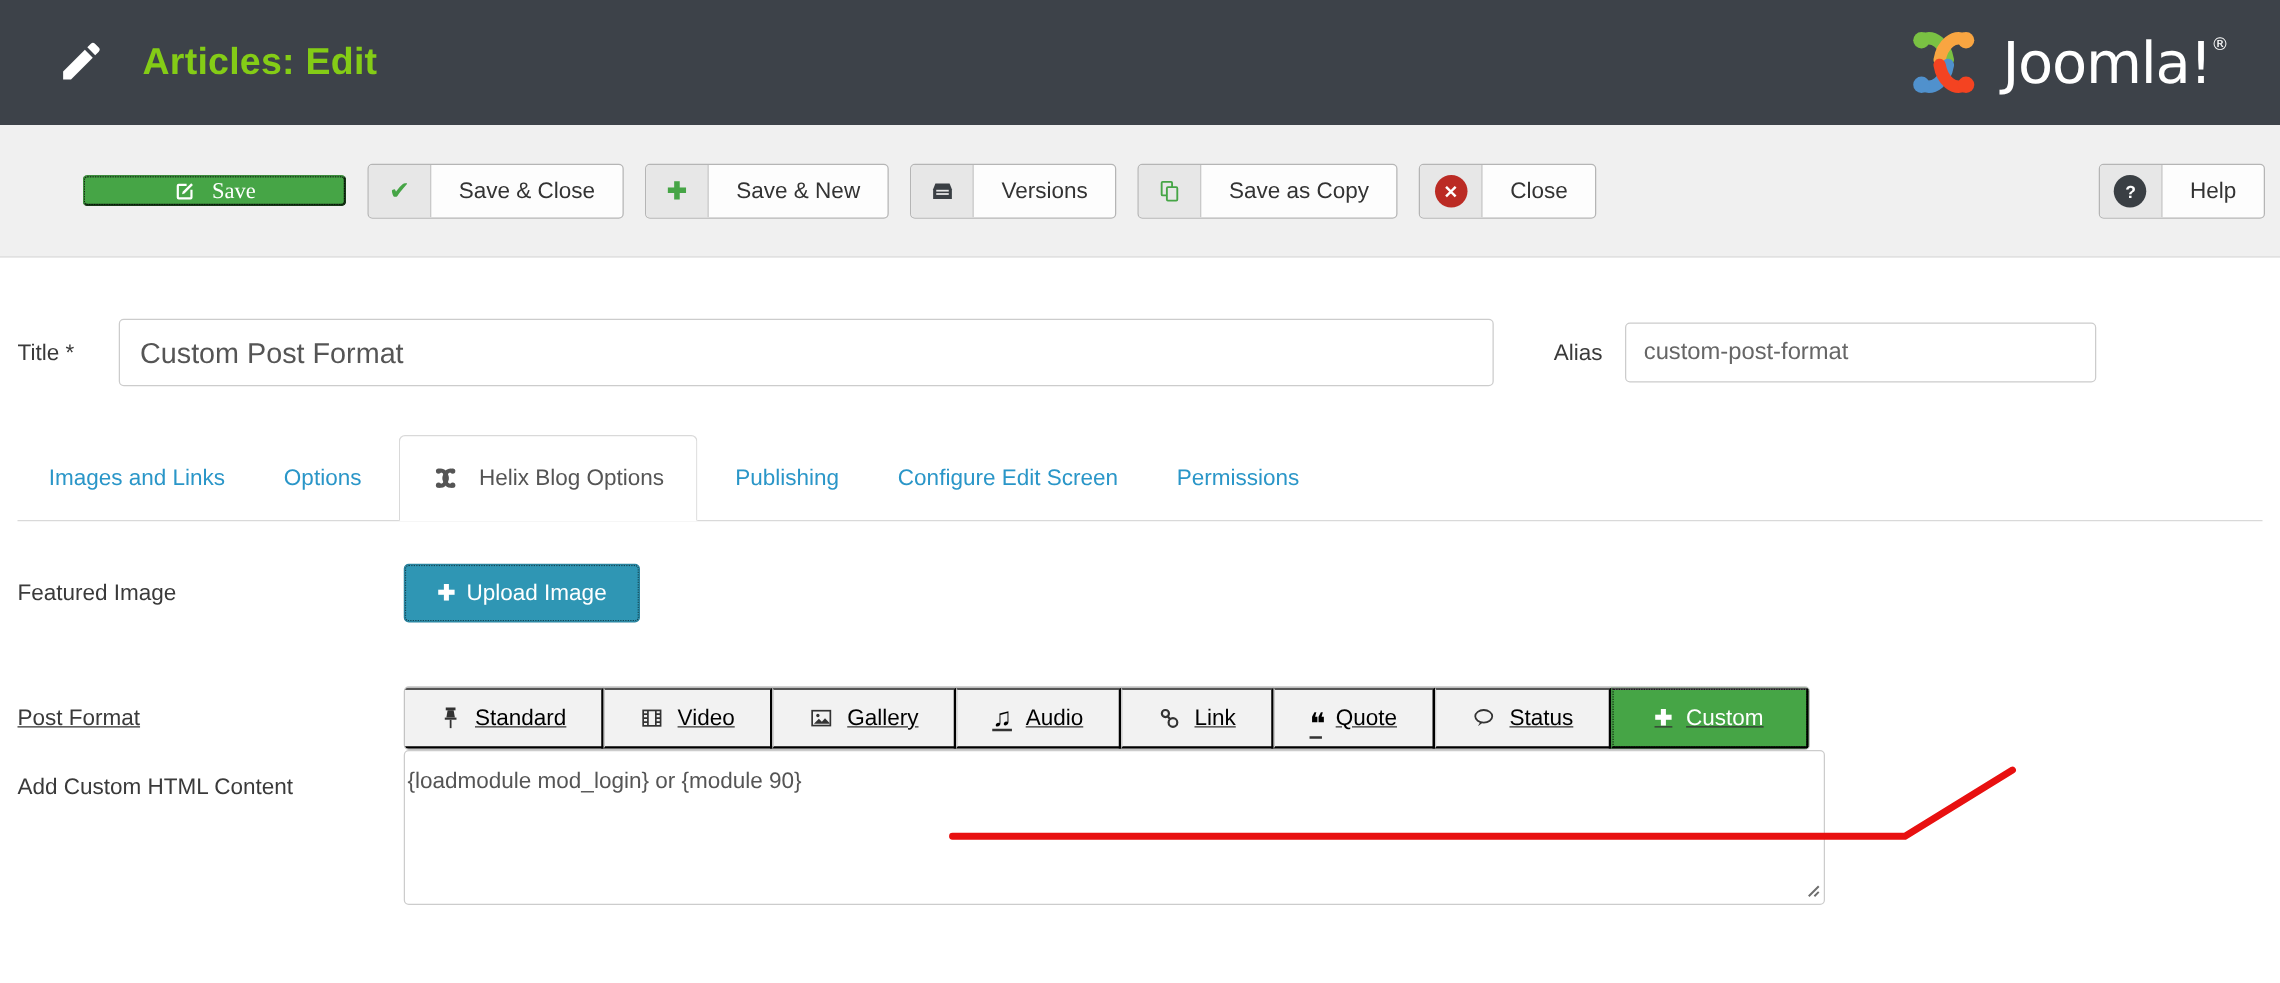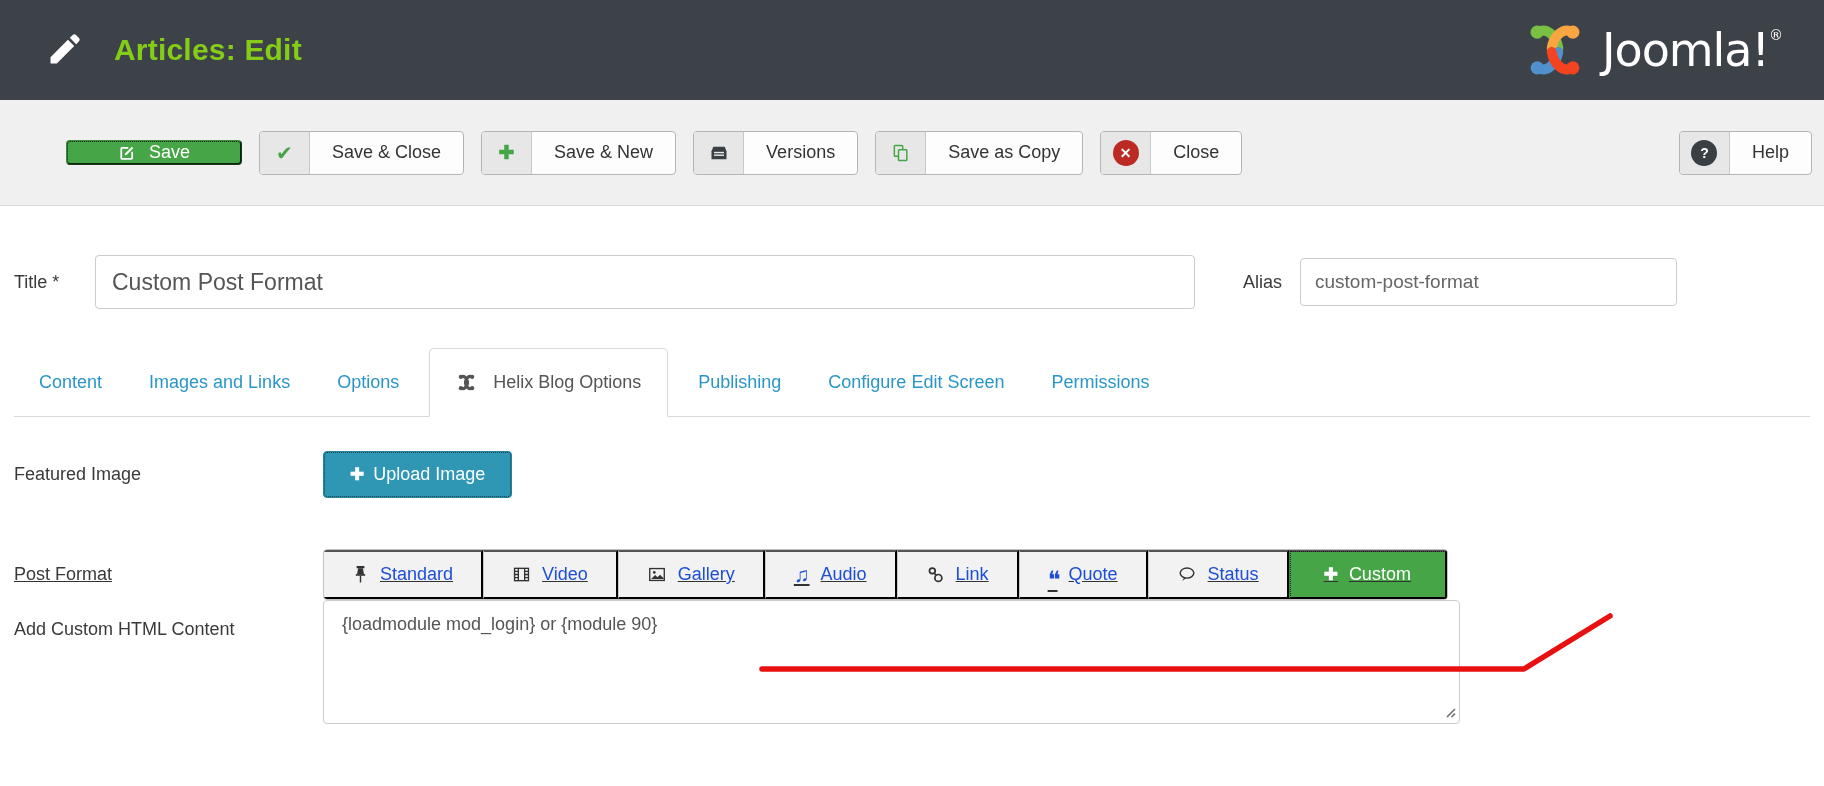--- a/index.html
+++ b/index.html
@@ -47,27 +47,27 @@
     overflow: hidden;
   }
   .btn .icon-cell {
     width: 50px;
     background: #e7e7e7;
     border-right: 1px solid #c9c9c9;
     display: flex; align-items: center; justify-content: center;
   }
   .btn .label-cell { display: flex; align-items: center; padding: 0 22px; white-space: nowrap; }
   .btn-save {
-    width: 176px;
+    width: 211px;
     background: #46a546;
     border-color: #3c8c3c;
     color: #fff;
     display: flex; align-items: center; justify-content: center; gap: 12px;
     outline: 1px dotted rgba(0,0,0,.7); outline-offset: -2px;
-    font-size: 18px; border-radius: 4px;
+    font-size: 18px; border-radius: 4px; font-family: Liberation Serif, serif;
   }
   .glyph-check { color: #46a546; font-size: 20px; }
   .glyph-plus-green { color: #46a546; font-size: 19px; font-weight: bold; }
   .circle-ic {
     width: 26px; height: 26px; border-radius: 50%;
     display: flex; align-items: center; justify-content: center;
     color: #fff; font-size: 14px; font-weight: bold;
   }
   .circle-red { background: #bb2b24; }
   .circle-dark { background: #3a3f44; }
@@ -119,39 +119,39 @@
   }
   .glyph-plus-white { font-size: 17px; font-weight: bold; }
   .row-postformat { margin-top: 51px; text-decoration: underline; }
   .pf-group {
     display: flex; height: 51px;
     border: 1px solid #c3c3c3; border-radius: 4px;
     overflow: hidden; background: #f2f2f2;
   }
   .pf-btn {
     display: flex; align-items: center; gap: 11px;
-    padding: 0 28px; font-size: 18px; color: #1d4ed8;
+    padding: 0 28px; font-size: 18px; color: #000000;
     background: #f2f2f2; border-left: 1px solid #c9c9c9; cursor: pointer;
     white-space: nowrap;
   }
   .pf-btn:first-child { border-left: none; }
   .pf-btn.active {
     background: #46a546; color: #fff; border-left-color: #3c8c3c;
     outline: 1px dotted rgba(0,0,0,.7); outline-offset: -2px;
     padding: 0 34px;
   }
   .glyph-music { font-size: 21px; line-height: 1; }
   .glyph-quote { font-size: 24px; line-height: 0; position: relative; top: 5px; letter-spacing: -3px; }
   .row-customhtml { align-items: flex-start; }
   .row-customhtml .field-label { padding-top: 19px; }
   .ta-wrap { position: relative; }
   .custom-textarea {
     width: 1137px; height: 124px;
     border: 1px solid #ccc; border-radius: 4px;
-    font-size: 18px; color: #555; padding: 13px 18px;
+    font-size: 18px; color: #555; padding: 13px 2px;
     font-family: "Liberation Sans", sans-serif;
     resize: none; display: block;
   }
   .grip { position: absolute; right: 4px; bottom: 6px; cursor: nwse-resize; line-height: 0; }
   
   .annotation { position: absolute; left: 0; top: 0; pointer-events: none; z-index: 9; }
 </style>
 </head>
 <body>
 
@@ -241,21 +241,20 @@
 <div class="page">
 
   <div class="title-row">
     <span class="field-label title-label">Title *</span>
     <input class="text-input title-input" type="text" value="Custom Post Format" style="">
     <span class="field-label alias-label">Alias</span>
     <input class="text-input alias-input" type="text" value="custom-post-format" style="">
   </div>
 
   <div class="tabs">
-    <a class="tab">Content</a>
     <a class="tab">Images and Links</a>
     <a class="tab">Options</a>
     <a class="tab active">
       <svg width="21" height="21" viewBox="0 0 100 100">
         <g fill="none" stroke="#555" stroke-linecap="round" stroke-width="15">
           <path d="M23 23 C38 15 52 29 55 47"></path>
           <path d="M77 23 C62 15 48 29 45 47"></path>
           <path d="M23 77 C38 85 52 71 55 53"></path>
           <path d="M77 77 C62 85 48 71 45 53"></path>
         </g>

